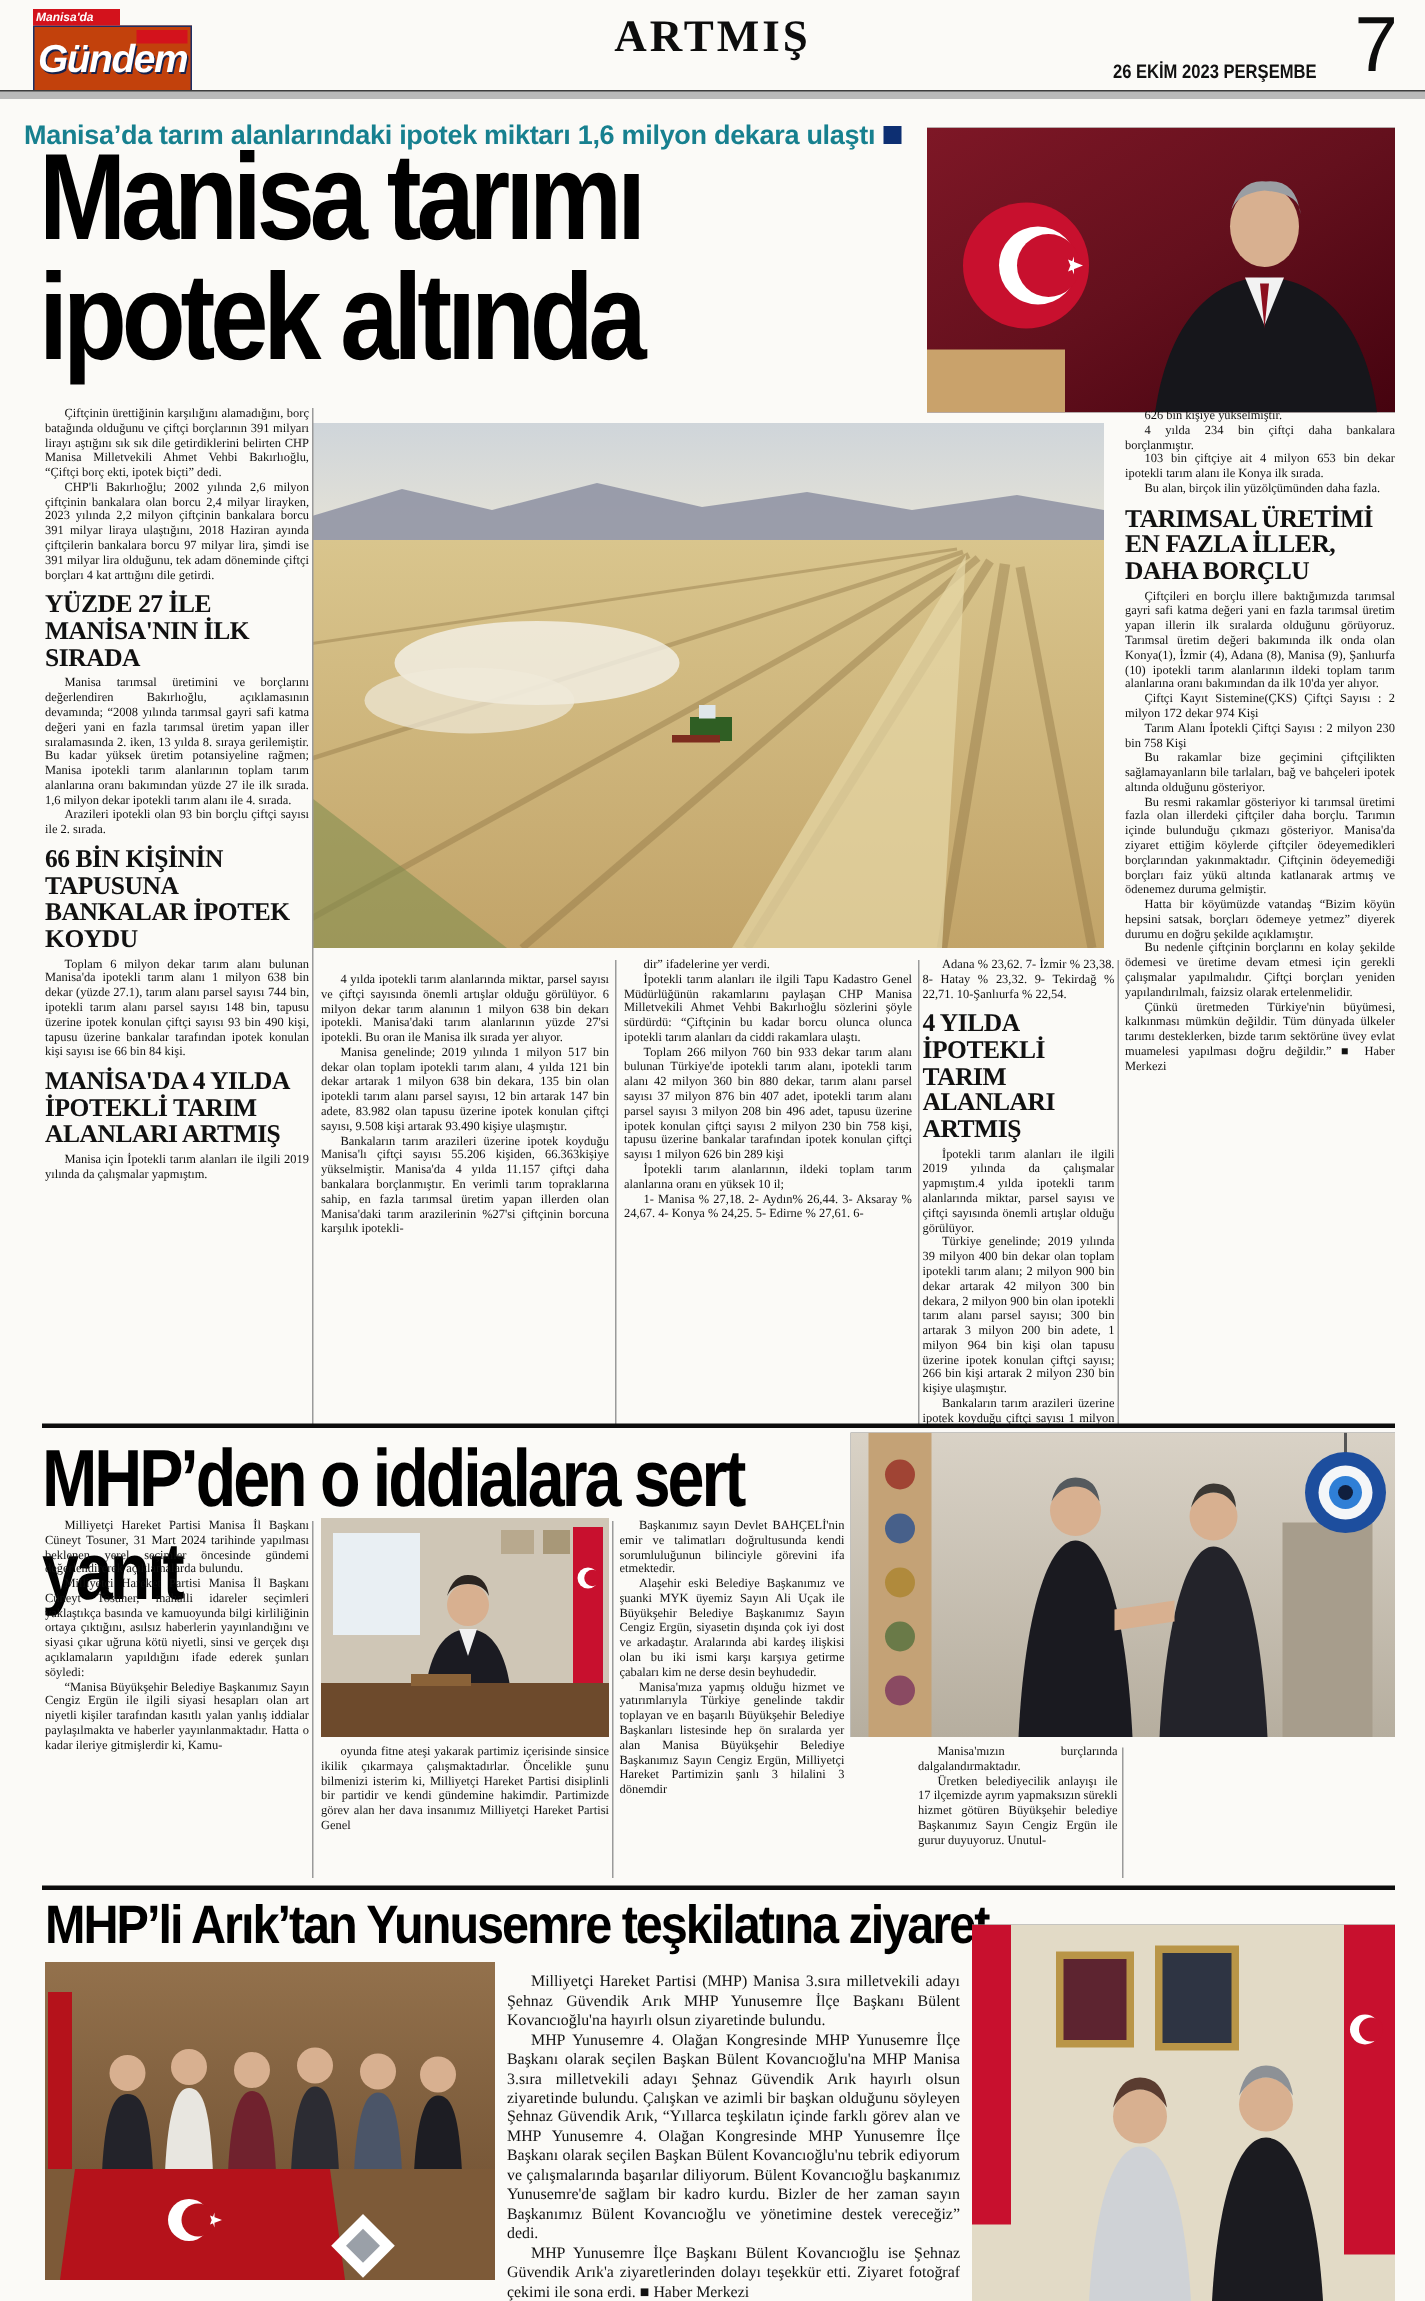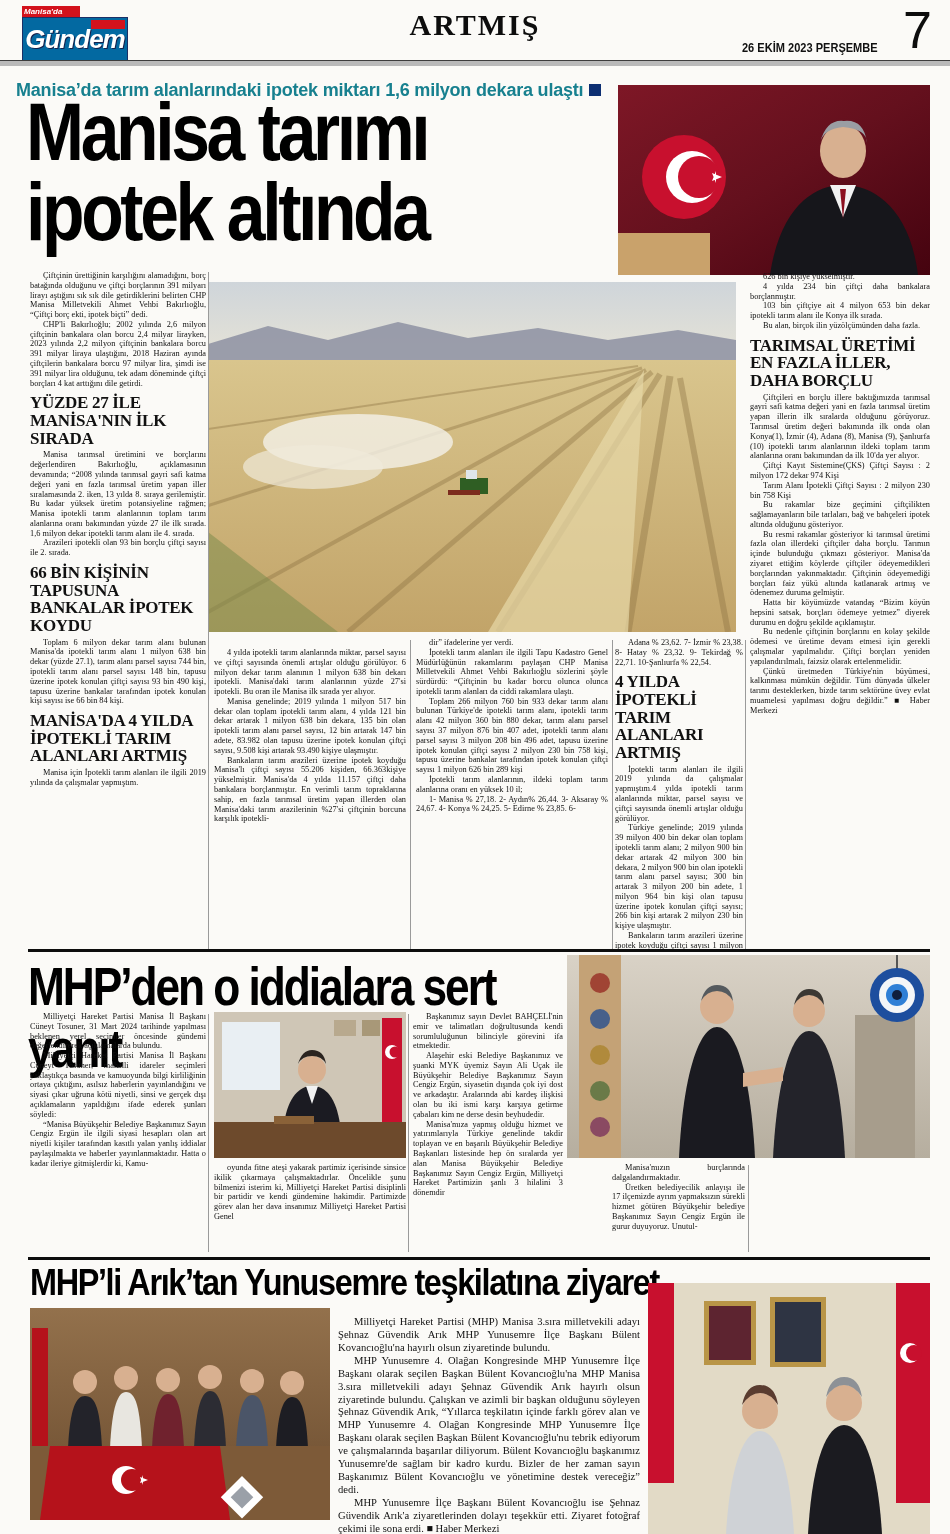--- a/index.html
+++ b/index.html
@@ -2,21 +2,21 @@
 <html lang="tr"><head>
 <meta charset="utf-8">
 <style>
   html,body{margin:0;padding:0;background:#777;}
   .page{position:relative;width:950px;height:1534px;margin:0 auto;background:#fbfaf7;
         font-family:"Liberation Serif",serif;color:#111;overflow:hidden;}
   
   .logo{position:absolute;left:22px;top:6px;width:104px;height:56px;}
   .logo-tab{position:absolute;left:0;top:0;background:#d3121c;color:#fff;
             font:italic bold 8px "Liberation Sans",sans-serif;padding:1px 18px 1px 2px;}
-  .logo-main{position:absolute;left:0;top:11px;width:104px;height:43px;background:#0369a1;
+  .logo-main{position:absolute;left:0;top:11px;width:104px;height:43px;background:#c2410c;
              border:1px solid #1c2f66;display:flex;align-items:center;justify-content:center;}
   .logo-main .word{font:italic 900 26px "Liberation Sans",sans-serif;color:#fff;
                    text-shadow:1px 1px 0 #16224d;letter-spacing:-1px;}
   .logo-redbox{position:absolute;right:2px;top:2px;width:34px;height:9px;background:#d3121c;}
   .section-title{position:absolute;left:0;top:8px;width:950px;text-align:center;
                  font:700 30px "Liberation Serif",serif;letter-spacing:2px;color:#0d0d0d;}
   .page-date{position:absolute;right:72px;top:40px;font:700 13px "Liberation Sans",sans-serif;
              transform:scaleX(.85);transform-origin:right;letter-spacing:0;}
   .page-num{position:absolute;right:18px;top:0px;font:500 52px "Liberation Sans",sans-serif;color:#0d0d0d;}
   .head-rule{position:absolute;left:0;top:60px;width:950px;height:5px;background:#b9b9b9;border-top:1px solid #3d3d3d;}
@@ -155,21 +155,21 @@
   <div class="col c-main2" lang="tr">
       <p>4 yılda ipotekli tarım alanlarında miktar, parsel sayısı ve çiftçi sayısında önemli artışlar olduğu görülüyor. 6 milyon dekar tarım alanının 1 milyon 638 bin dekarı ipotekli. Manisa'daki tarım alanlarının yüzde 27'si ipotekli. Bu oran ile Manisa ilk sırada yer alıyor.</p>
       <p>Manisa genelinde; 2019 yılında 1 milyon 517 bin dekar olan toplam ipotekli tarım alanı, 4 yılda 121 bin dekar artarak 1 milyon 638 bin dekara, 135 bin olan ipotekli tarım alanı parsel sayısı, 12 bin artarak 147 bin adete, 83.982 olan tapusu üzerine ipotek konulan çiftçi sayısı, 9.508 kişi artarak 93.490 kişiye ulaşmıştır.</p>
       <p>Bankaların tarım arazileri üzerine ipotek koyduğu Manisa'lı çiftçi sayısı 55.206 kişiden, 66.363kişiye yükselmiştir. Manisa'da 4 yılda 11.157 çiftçi daha bankalara borçlanmıştır. En verimli tarım topraklarına sahip, en fazla tarımsal üretim yapan illerden olan Manisa'daki tarım arazilerinin %27'si çiftçinin borcuna karşılık ipotekli-</p>
     </div>
   <div class="col c-main3" lang="tr">
       <p>dir” ifadelerine yer verdi.</p>
       <p>İpotekli tarım alanları ile ilgili Tapu Kadastro Genel Müdürlüğünün rakamlarını paylaşan CHP Manisa Milletvekili Ahmet Vehbi Bakırlıoğlu sözlerini şöyle sürdürdü: “Çiftçinin bu kadar borcu olunca olunca ipotekli tarım alanları da ciddi rakamlara ulaştı.</p>
       <p>Toplam 266 milyon 760 bin 933 dekar tarım alanı bulunan Türkiye'de ipotekli tarım alanı, ipotekli tarım alanı 42 milyon 360 bin 880 dekar, tarım alanı parsel sayısı 37 milyon 876 bin 407 adet, ipotekli tarım alanı parsel sayısı 3 milyon 208 bin 496 adet, tapusu üzerine ipotek konulan çiftçi sayısı 2 milyon 230 bin 758 kişi, tapusu üzerine bankalar tarafından ipotek konulan çiftçi sayısı 1 milyon 626 bin 289 kişi</p>
       <p>İpotekli tarım alanlarının, ildeki toplam tarım alanlarına oranı en yüksek 10 il;</p>
-      <p>1- Manisa % 27,18. 2- Aydın% 26,44. 3- Aksaray % 24,67. 4- Konya % 24,25. 5- Edirne % 23,85. 6-</p>
+      <p>1- Manisa % 27,18. 2- Aydın% 26,44. 3- Aksaray % 24,67. 4- Konya % 24,25. 5- Edirne % 27,61. 6-</p>
     </div>
   <div class="col c-main4" lang="tr">
       <p>Adana % 23,62. 7- İzmir % 23,38. 8- Hatay % 23,32. 9- Tekirdağ % 22,71. 10-Şanlıurfa % 22,54.</p>
       <h3>4 YILDA İPOTEKLİ TARIM ALANLARI ARTMIŞ</h3>
       <p>İpotekli tarım alanları ile ilgili 2019 yılında da çalışmalar yapmıştım.4 yılda ipotekli tarım alanlarında miktar, parsel sayısı ve çiftçi sayısında önemli artışlar olduğu görülüyor.</p>
       <p>Türkiye genelinde; 2019 yılında 39 milyon 400 bin dekar olan toplam ipotekli tarım alanı; 2 milyon 900 bin dekar artarak 42 milyon 300 bin dekara, 2 milyon 900 bin olan ipotekli tarım alanı parsel sayısı; 300 bin artarak 3 milyon 200 bin adete, 1 milyon 964 bin kişi olan tapusu üzerine ipotek konulan çiftçi sayısı; 266 bin kişi artarak 2 milyon 230 bin kişiye ulaşmıştır.</p>
       <p>Bankaların tarım arazileri üzerine ipotek koyduğu çiftçi sayısı 1 milyon 392 bin kişiden, 1 milyon</p>
     </div>
   <div class="col c-main5" lang="tr">
       <p>626 bin kişiye yükselmiştir.</p>

